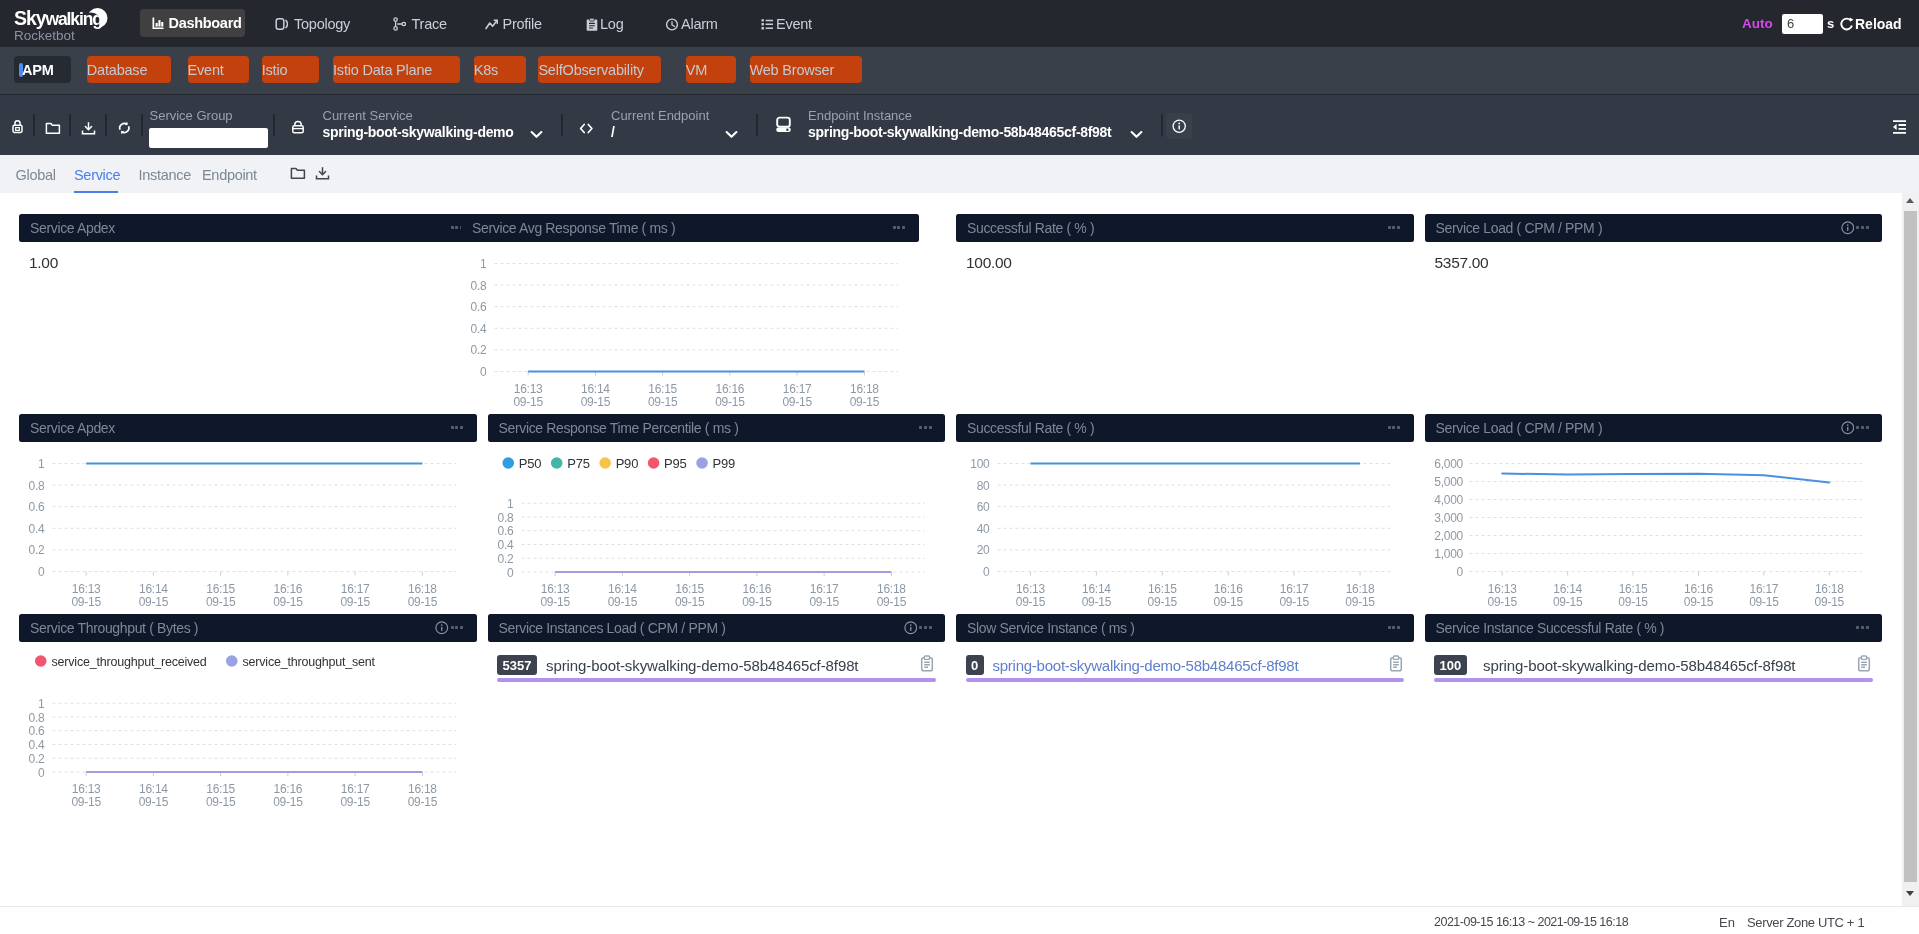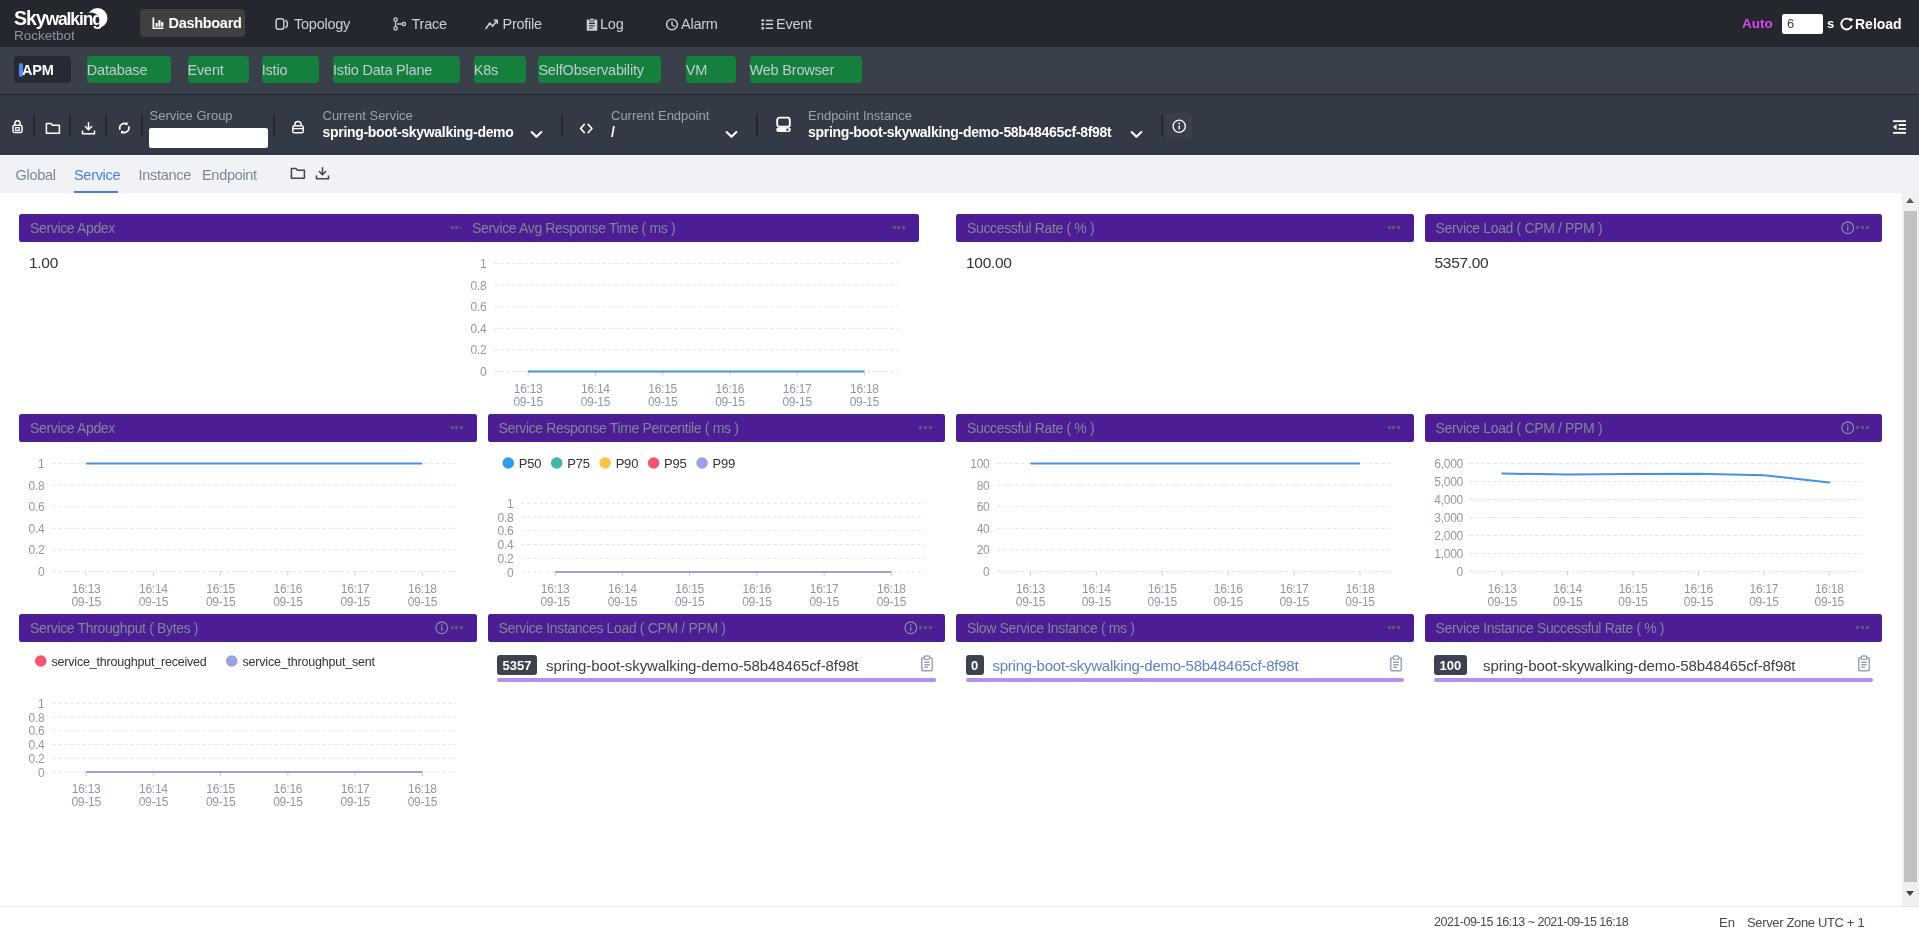--- a/index.html
+++ b/index.html
@@ -16,42 +16,42 @@
 .nico { position:absolute; top:16.5px; }
 .nlab { position:absolute; top:15.5px; color:#c9cfd8; font-size:14.5px; letter-spacing:-0.25px; }
 .autolab { position:absolute; left:1742px; top:16px; color:#d946ef; font-size:13.5px; font-weight:bold; }
 .autoinput { position:absolute; left:1782px; top:14px; width:40.5px; height:19.5px; background:#fff; border-radius:2px;
   color:#3a3f44; font-size:13px; padding:2px 0 0 5px; }
 .slab { position:absolute; left:1827px; top:16px; color:#fff; font-size:13px; font-weight:bold; }
 .reloadico { position:absolute; left:1839px; top:16.5px; }
 .reloadlab { position:absolute; left:1855px; top:15.5px; color:#fff; font-size:14px; font-weight:bold; }
 
 .bar2 { position:absolute; left:0; top:47px; width:1919px; height:46.5px; background:#3a404a; }
-.pill { position:absolute; top:9.2px; height:27px; background:#15803d; border-radius:4px; }
+.pill { position:absolute; top:9.2px; height:27px; background:#c2410c; border-radius:4px; }
 .pill span { position:absolute; left:0; width:100%; top:6px; color:#c3cad3; font-size:14.5px; letter-spacing:-0.2px; }
 .pill.active { background:#262a33; }
 .pill.active span { color:#fff; font-weight:bold; padding-left:8px; }
 .pbar { position:absolute; left:4.6px; top:6.5px; width:4.4px; height:14px; border-radius:2.2px; background:#4d8bf5; }
 
 .toolbar { position:absolute; left:0; top:93.5px; width:1919px; height:61.5px; background:#333945; border-top:1.5px solid #23262d; }
 .tsep { position:absolute; top:114px; width:2px; height:22px; background:#232730; }
 .tico { position:absolute; }
 .tlabel { position:absolute; top:107.5px; color:#99a2ae; font-size:13px; }
 .tvalue { position:absolute; top:123.5px; color:#fff; font-size:14px; font-weight:bold; letter-spacing:-0.3px; }
 .tinput { position:absolute; left:148.5px; top:127.5px; width:119px; height:20.5px; background:#fff; border-radius:2px; }
 .infobtn { position:absolute; left:1166px; top:113px; width:26px; height:26px; background:#3a404b; border-radius:4px; }
 
 .viewtabs { position:absolute; left:0; top:155px; width:1919px; height:38.2px; background:#f0f2f5; }
 .vtab { position:absolute; top:11.5px; font-size:14.5px; letter-spacing:-0.3px; color:#7b8896; }
 .vtab.act { color:#4a7fe8; }
 .vunder { position:absolute; left:74px; top:35.7px; width:44px; height:2.5px; background:#4a7fe8; }
 .vico { position:absolute; top:10.5px; }
 
 .card { position:absolute; width:457.5px; }
-.chdr { position:relative; height:27.5px; background:#4c1d95; border-radius:2.5px; }
+.chdr { position:relative; height:27.5px; background:#0f172a; border-radius:2.5px; }
 .ctitle { position:absolute; left:11px; top:6px; font-size:14px; color:#7d8795; letter-spacing:-0.35px; }
 .dots { position:absolute; right:13.5px; top:12px; display:flex; gap:1.6px; }
 .dots i { width:3px; height:3px; background:#55606c; display:block; border-radius:0.8px; }
 .cbody { position:relative; }
 .bigval { position:absolute; left:10px; top:12.5px; font-size:15.5px; color:#2e3135; letter-spacing:-0.3px; }
 .chart { position:absolute; left:0; top:0; }
 .ax { font-family:"Liberation Sans", sans-serif; font-size:12px; letter-spacing:-0.25px; fill:#8e99a6; }
 .lg { font-family:"Liberation Sans", sans-serif; font-size:13px; letter-spacing:-0.2px; fill:#2f3237; }
 .lg2 { font-family:"Liberation Sans", sans-serif; font-size:12.5px; fill:#2f3237; letter-spacing:-0.2px; }
 .irow { position:absolute; left:9.5px; top:13.5px; width:438.5px; height:20px; }

